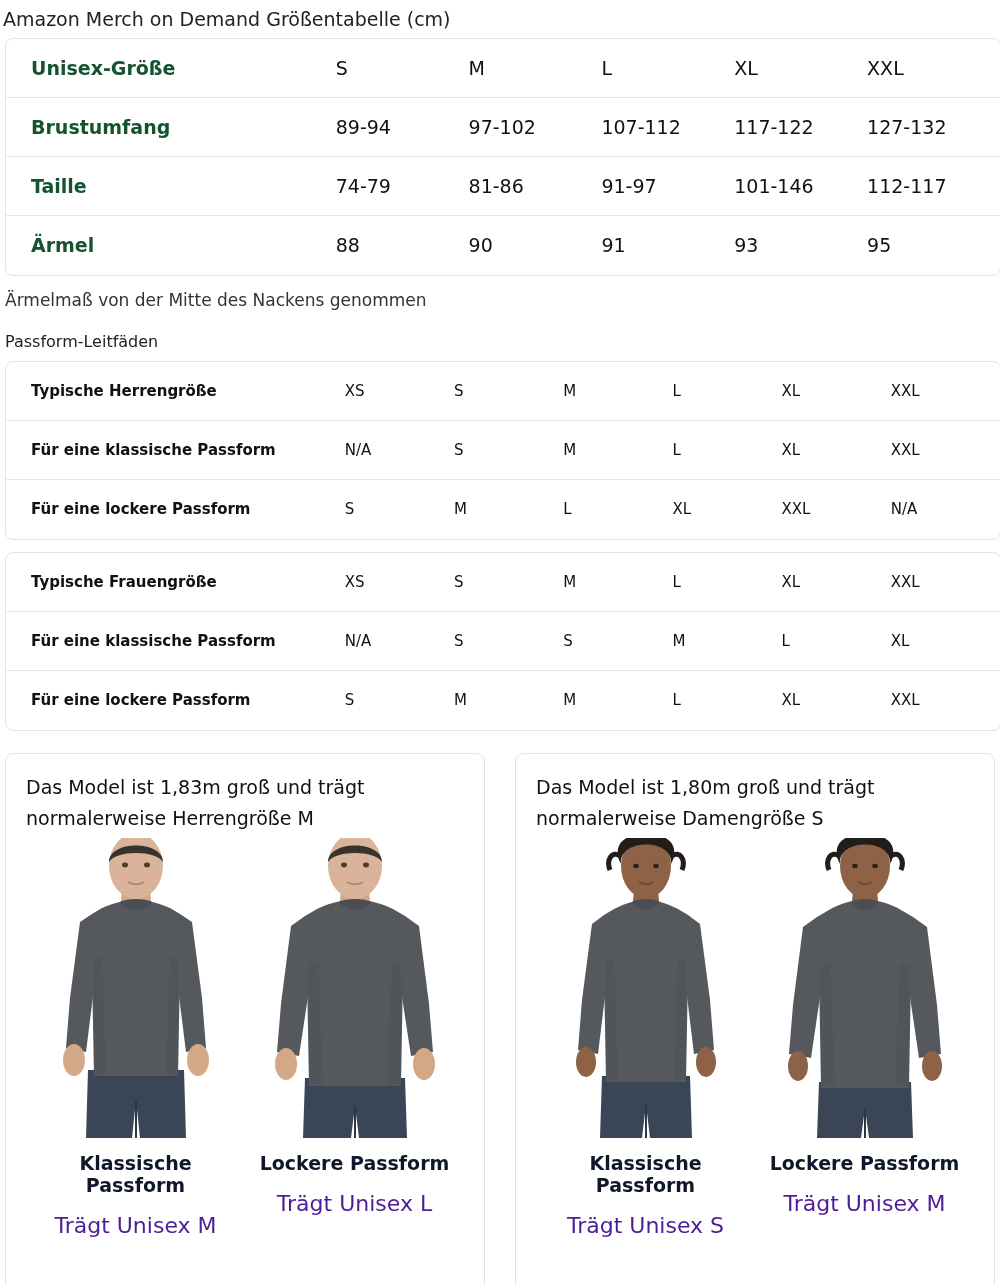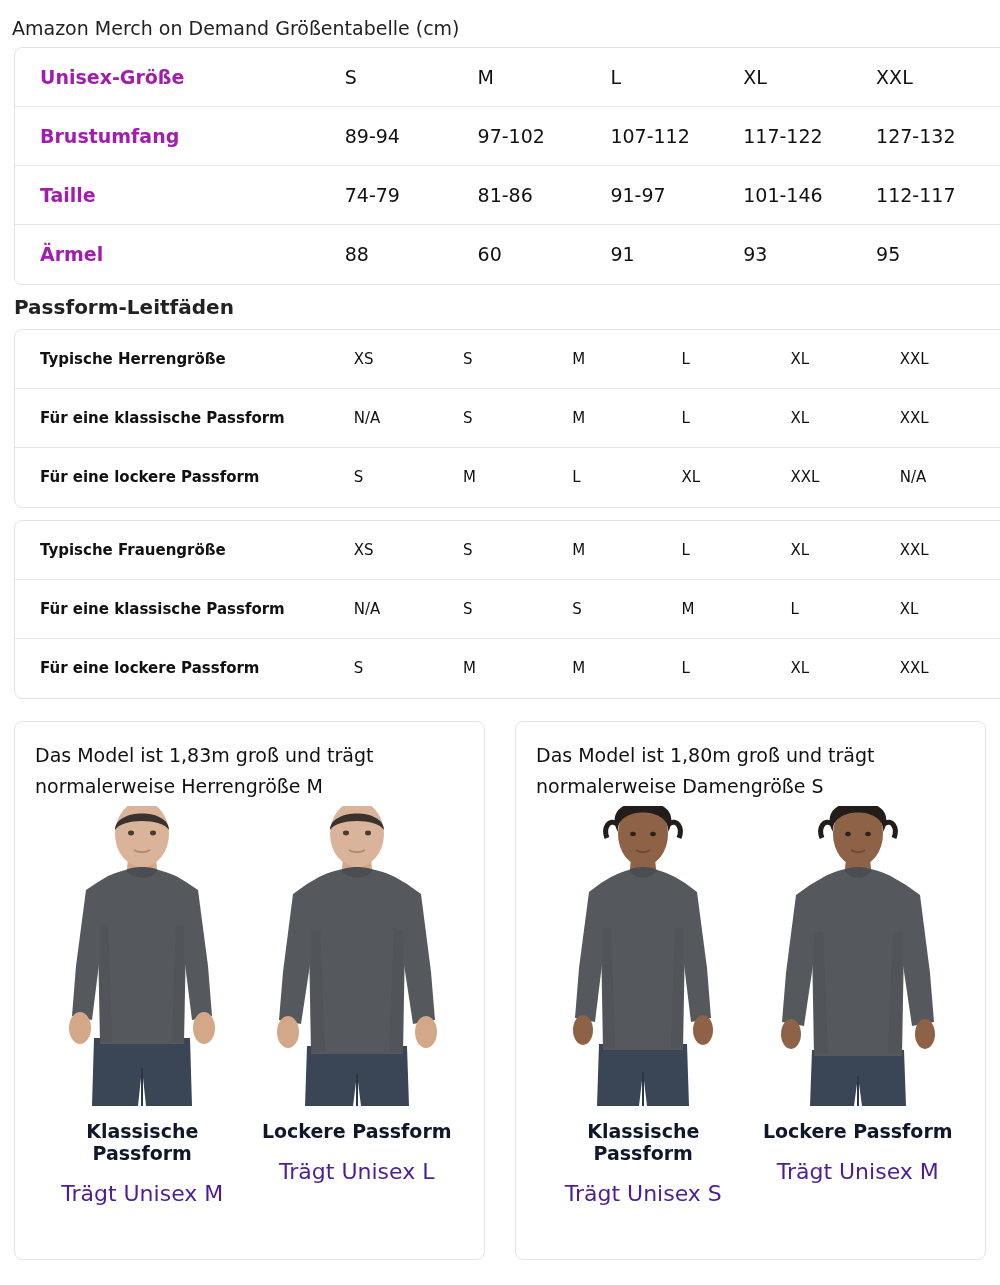--- a/index.html
+++ b/index.html
@@ -12,21 +12,21 @@
     width: 1000px;
     height: 1285px;
     font-family: "DejaVu Sans", "Liberation Sans", sans-serif;
     color: #111111;
     overflow: hidden;
   }
   .page {
     width: 1000px;
     height: 1285px;
     position: relative;
-    padding: 12px;
+    padding: 3px;
   }
   .title {
     font-size: 19px;
     color: #222;
     padding: 4px 0 6px 0;
     line-height: 1.3;
     font-weight: 400;
   }
   
   .main-table {
@@ -44,36 +44,35 @@
     height: 59px;
     vertical-align: middle;
     font-size: 19px;
     border-bottom: 1px solid #e6e6e6;
   }
   .main-table tr:last-child td { border-bottom: none; }
   .main-table td.label {
     font-weight: bold;
     padding-left: 25px;
     width: 330px;
-    color: #a21caf;
+    color: #14532d;
   }
   .main-table td.val {
     width: 133px;
     color: #111;
   }
   .note {
     font-size: 17px;
     color: #333;
     padding: 14px 0 12px 2px;
   }
   .section-head {
-    font-size: 20px;
+    font-size: 16px;
     color: #222;
     padding: 10px 0 10px 2px;
-    font-weight: bold;
   }
   
   .fit-table {
     width: 996px;
     margin: 0 auto 0 2px;
     border: 1px solid #e3e3e3;
     border-radius: 8px;
     border-collapse: separate;
     border-spacing: 0;
     overflow: hidden;
@@ -175,28 +174,29 @@
         <td class="label">Taille</td>
         <td class="val">74-79</td>
         <td class="val">81-86</td>
         <td class="val">91-97</td>
         <td class="val">101-146</td>
         <td class="val">112-117</td>
       </tr>
       <tr>
         <td class="label">Ärmel</td>
         <td class="val">88</td>
-        <td class="val">60</td>
+        <td class="val">90</td>
         <td class="val">91</td>
         <td class="val">93</td>
         <td class="val">95</td>
       </tr>
     </tbody>
   </table>
 
+  <div class="note">Ärmelmaß von der Mitte des Nackens genommen</div>
 
   <div class="section-head">Passform-Leitfäden</div>
 
   <table class="fit-table">
     <tbody>
       <tr>
         <td class="label">Typische Herrengröße</td>
         <td class="val">XS</td>
         <td class="val">S</td>
         <td class="val">M</td>

